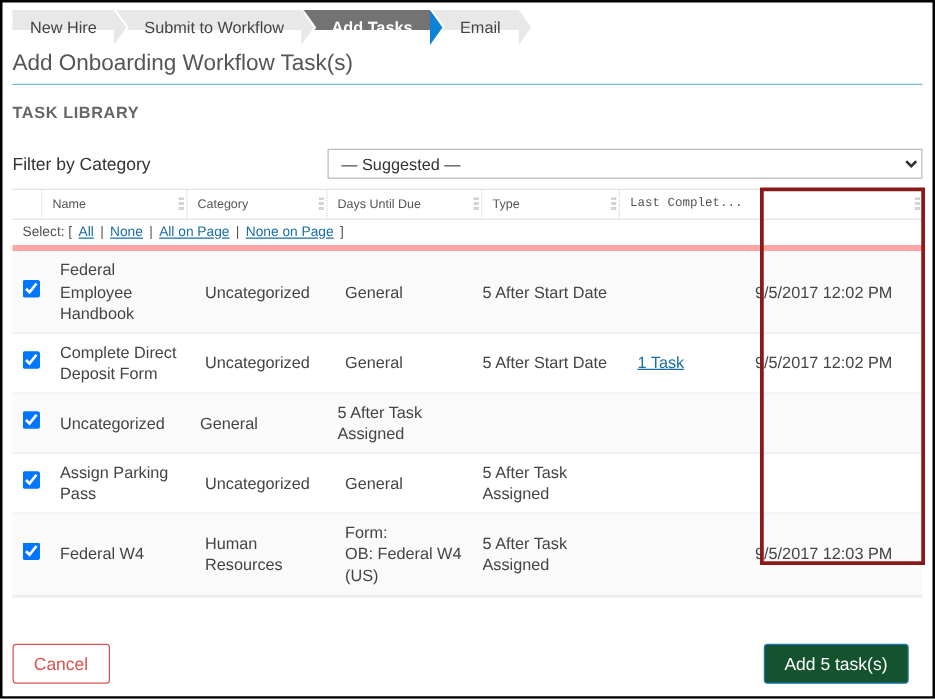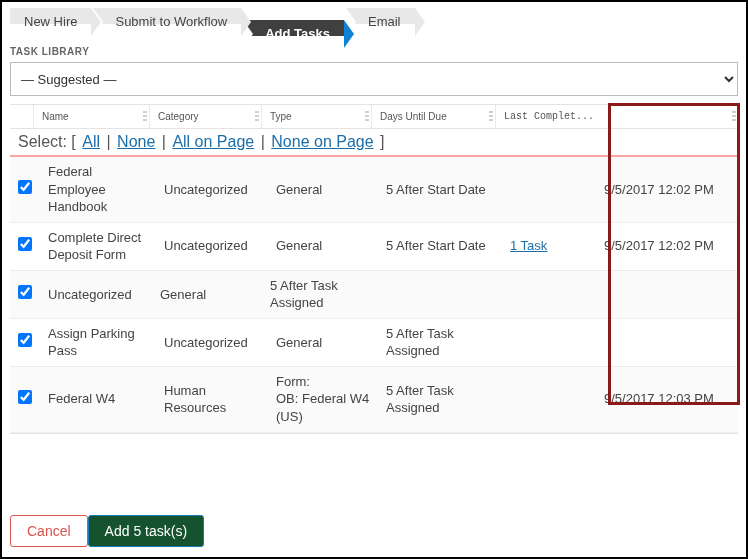--- a/index.html
+++ b/index.html
@@ -6,95 +6,97 @@
   body { font-family: "Segoe UI", Arial, sans-serif; font-size: 13px; color: #333; background: #fff; }
   .frame { width: 748px; height: 559px; border: 2px solid #000; padding: 6px 8px 8px 8px; position: relative; }
 
   
   .breadcrumbs { display: flex; gap: 2px; margin-bottom: 10px; }
   .crumb { position: relative; height: 16px; line-height: 28px; padding: 0 14px 0 22px; background: #e8e8e8; color: #444; font-size: 13px; cursor: default; }
   .crumb:first-child { padding-left: 14px; }
   .crumb::after { content: ""; position: absolute; right: -10px; top: 0; border-left: 10px solid #e8e8e8; border-top: 14px solid transparent; border-bottom: 14px solid transparent; z-index: 2; }
   .crumb::before { content: ""; position: absolute; left: 0; top: 0; border-left: 10px solid #fff; border-top: 14px solid transparent; border-bottom: 14px solid transparent; z-index: 1; }
   .crumb:first-child::before { display: none; }
-  .crumb.active { background: #404040; color: #fff; font-weight: 600; margin-top: 12px; }
+  .crumb.active { background: #737373; color: #fff; font-weight: 600; }
   .crumb.active::after { border-left-color: #0d82d4; }
 
   .page-title { font-size: 18px; font-weight: 400; color: #555; padding: 6px 0; border-bottom: 1px solid #77b5d6; margin-bottom: 14px; }
 
-  .section-label { font-size: 10px; font-weight: 700; letter-spacing: 0.5px; color: #666; margin-bottom: 5px; }
+  .section-label { font-size: 13px; font-weight: 700; letter-spacing: 0.5px; color: #666; margin-bottom: 22px; }
 
   .filter-row { display: flex; align-items: center; gap: 12px; margin-bottom: 8px; }
   .filter-label { flex: 0 0 240px; font-size: 14px; color: #333; }
-  .filter-select { flex: 1; height: 34px; border: 1px solid #bbb; background: #fff; padding: 0 6px; font-size: 13px; color: #333; }
+  .filter-select { flex: 1; height: 24px; border: 1px solid #bbb; background: #fff; padding: 0 6px; font-size: 13px; color: #333; }
 
   
   .grid { border-top: 1px solid #e3e3e3; border-bottom: 1px solid #e3e3e3; position: relative; }
   .ghead { display: flex; background: #fff; border-bottom: 1px solid #e3e3e3; }
   .gh { padding: 6px 8px; font-size: 10px; color: #555; border-right: 1px dotted #cfd6dc; position: relative; }
   .gh:last-child { border-right: none; font-family: Liberation Mono, monospace; }
   .gh .grip { position: absolute; right: 2px; top: 4px; bottom: 4px; width: 4px; }
   .gh .grip::before, .gh .grip::after { content:""; position:absolute; width:2px; top:2px; bottom:2px; background: repeating-linear-gradient(#c9d0d6 0 2px, transparent 2px 4px); }
   .gh .grip::before { left:0; }
   .gh .grip::after { right:0; }
 
   .col-chk   { flex: 0 0 24px; }
   .col-name  { flex: 0 0 116px; }
   .col-cat   { flex: 0 0 112px; }
   .col-type  { flex: 0 0 110px; }
   .col-due   { flex: 0 0 124px; }
   .col-pre   { flex: 0 0 94px; }
   .col-last  { flex: 1 1 auto; }
 
-  .select-row { font-size: 16px; color: #555; padding: 4px 8px; background: #fff; border-bottom: 2px solid #fca5a5; }
+  .select-row { font-size: 11px; color: #555; padding: 4px 8px; background: #fff; border-bottom: 5px solid #fca5a5; }
   .select-row a { color: #1b6fa8; text-decoration: underline; cursor: pointer; margin: 0 2px; }
 
   .grow { display: flex; align-items: center; border-bottom: 1px solid #eee; min-height: 46px; }
   .grow:nth-child(odd) { background: #fafafa; }
   .gc { padding: 6px 8px; font-size: 13px; color: #444; line-height: 1.35; }
   .gc.col-chk { text-align: center; }
   .gc a { color: #1b6fa8; text-decoration: underline; }
 
   .highlight-box { position: absolute; border: 3px solid #8a1a1a; pointer-events: none; }
 
-  .footer { position: absolute; left: 8px; right: 19px; bottom: 10px; display: flex; }
+  .footer { position: absolute; left: 8px; right: 19px; bottom: 10px; display: flex; justify-content: space-between; }
   .btn { height: 32px; padding: 0 16px; font-size: 14px; border-radius: 3px; cursor: pointer; }
   .btn-cancel { background: #fff; border: 1px solid #d9534f; color: #d9534f; }
   .btn-primary { background: #14532d; border: 1px solid #187bb8; color: #fff; }
 
   input[type=checkbox]{ width:14px; height:14px; }
 </style>
 </head>
 <body>
 
 <div class="frame">
 
   <div class="breadcrumbs" id="breadcrumbs">
       <div class="crumb">New Hire</div>
       <div class="crumb">Submit to Workflow</div>
       <div class="crumb active">Add Tasks</div>
       <div class="crumb">Email</div>
     </div>
 
+  <div class="page-title">Add Onboarding Workflow Task(s)</div>
 
   <div class="section-label">TASK LIBRARY</div>
 
   <div class="filter-row">
+    <div class="filter-label">Filter by Category</div>
     <select class="filter-select">
       <option>— Suggested —</option>
     </select>
   </div>
 
   <div class="grid">
     <div class="ghead">
       <div class="gh col-chk"></div>
       <div class="gh col-name"><span>Name</span><span class="grip"></span></div>
       <div class="gh col-cat"><span>Category</span><span class="grip"></span></div>
+      <div class="gh col-due"><span>Days Until Due</span><span class="grip"></span></div>
       <div class="gh col-type"><span>Type</span><span class="grip"></span></div>
-      <div class="gh col-due"><span>Days Until Due</span><span class="grip"></span></div>
       <div class="gh col-last"><span>Last Complet...</span><span class="grip"></span></div>
     </div>
 
     <div class="select-row">
       <span>Select: [</span>
       <a>All</a> |
       <a>None</a> |
       <a>All on Page</a> |
       <a>None on Page</a>
       <span>]</span>

